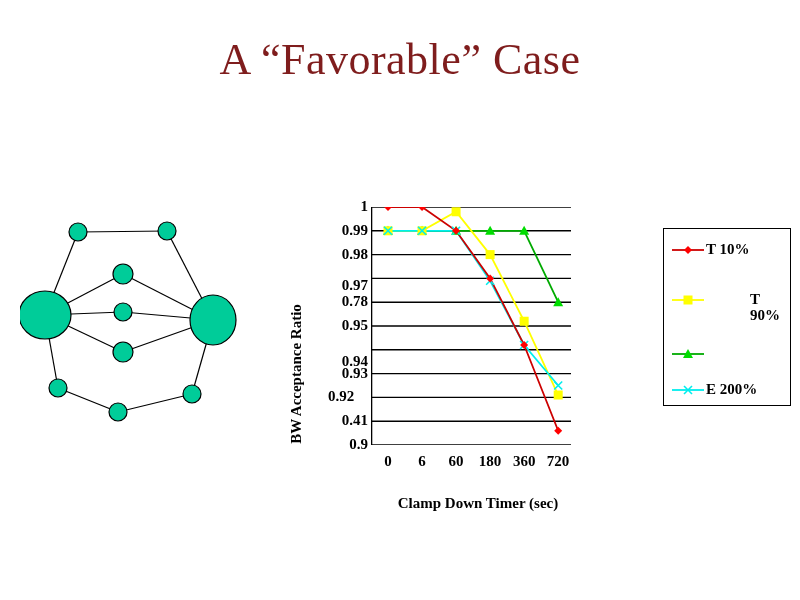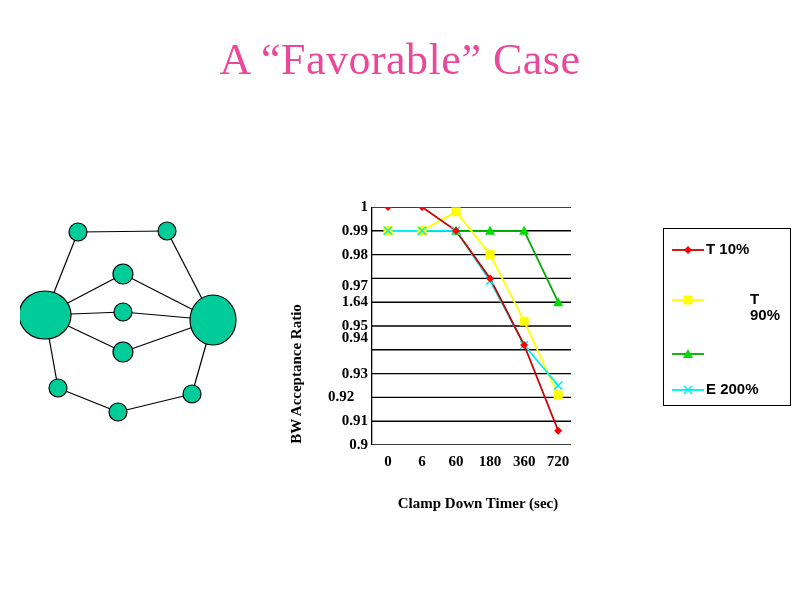--- a/index.html
+++ b/index.html
@@ -6,21 +6,21 @@
   body{
     width:800px;height:600px;background:#ffffff;overflow:hidden;
     font-family:"Liberation Serif",serif;position:relative;
   }
   #slide{position:absolute;inset:0;}
 
   
   .title{
     position:absolute;left:0;top:34px;width:800px;text-align:center;
     font-family:"Liberation Serif",serif;
-    font-size:44px;font-weight:400;color:#ec4899;letter-spacing:.5px;
+    font-size:44px;font-weight:400;color:#7f1d1d;letter-spacing:.5px;
     white-space:nowrap;
   }
 
   
   .netwrap{position:absolute;left:20px;top:205px;width:250px;height:235px;}
   .netwrap svg{display:block;}
 
   
   .chart{position:absolute;left:288px;top:185px;width:380px;height:330px;}
 
@@ -66,21 +66,21 @@
   .legend{
     position:absolute;left:663px;top:228px;width:126px;height:176px;
     border:1px solid #000;background:#fff;
   }
   .legrow{
     position:absolute;left:6px;display:flex;align-items:flex-start;
   }
   .legsym{width:36px;height:16px;flex:0 0 36px;margin-top:1px;}
   .legtxt{
     font-size:15px;font-weight:bold;color:#000;line-height:16px;
-    font-family:Liberation Sans, sans-serif;white-space:pre-line;
+    font-family:Liberation Serif, serif;white-space:pre-line;
   }
 </style>
 </head>
 <body>
 
 <div id="slide">
 
   <div class="title">A “Favorable” Case</div>
 
   <div class="netwrap">
@@ -115,26 +115,26 @@
 
     <div class="ylabel-pos">
       <div class="ylabel">BW Acceptance Ratio</div>
     </div>
 
     <div class="yticks" id="yticks">
         <div class="ytick" style="top: 14px;">1</div>
         <div class="ytick" style="top: 37.8px;">0.99</div>
         <div class="ytick" style="top: 61.6px;">0.98</div>
         <div class="ytick" style="top: 93px;">0.97</div>
-        <div class="ytick" style="top: 109.2px;">1.64</div>
+        <div class="ytick" style="top: 109.2px;">0.78</div>
         <div class="ytick" style="top: 133px;">0.95</div>
-        <div class="ytick" style="top: 145px;">0.94</div>
+        <div class="ytick" style="top: 169px;">0.94</div>
         <div class="ytick" style="top: 180.6px;">0.93</div>
         <div class="ytick" style="top: 204.4px; text-align: center;">0.92</div>
-        <div class="ytick" style="top: 228.2px;">0.91</div>
+        <div class="ytick" style="top: 228.2px;">0.41</div>
         <div class="ytick" style="top: 252px;">0.9</div>
       </div>
 
     <div class="plotarea">
       <svg class="plotsvg" id="plot-svg" width="200" height="238">
           <line x1="0" y1="0" x2="200" y2="0" stroke="#000" stroke-width="1.4"></line>
           <line x1="0" y1="23.80000000000001" x2="200" y2="23.80000000000001" stroke="#000" stroke-width="1.4"></line>
           <line x1="0" y1="47.60000000000005" x2="200" y2="47.60000000000005" stroke="#000" stroke-width="1.4"></line>
           <line x1="0" y1="71.40000000000009" x2="200" y2="71.40000000000009" stroke="#000" stroke-width="1.4"></line>
           <line x1="0" y1="95.2000000000001" x2="200" y2="95.2000000000001" stroke="#000" stroke-width="1.4"></line>

